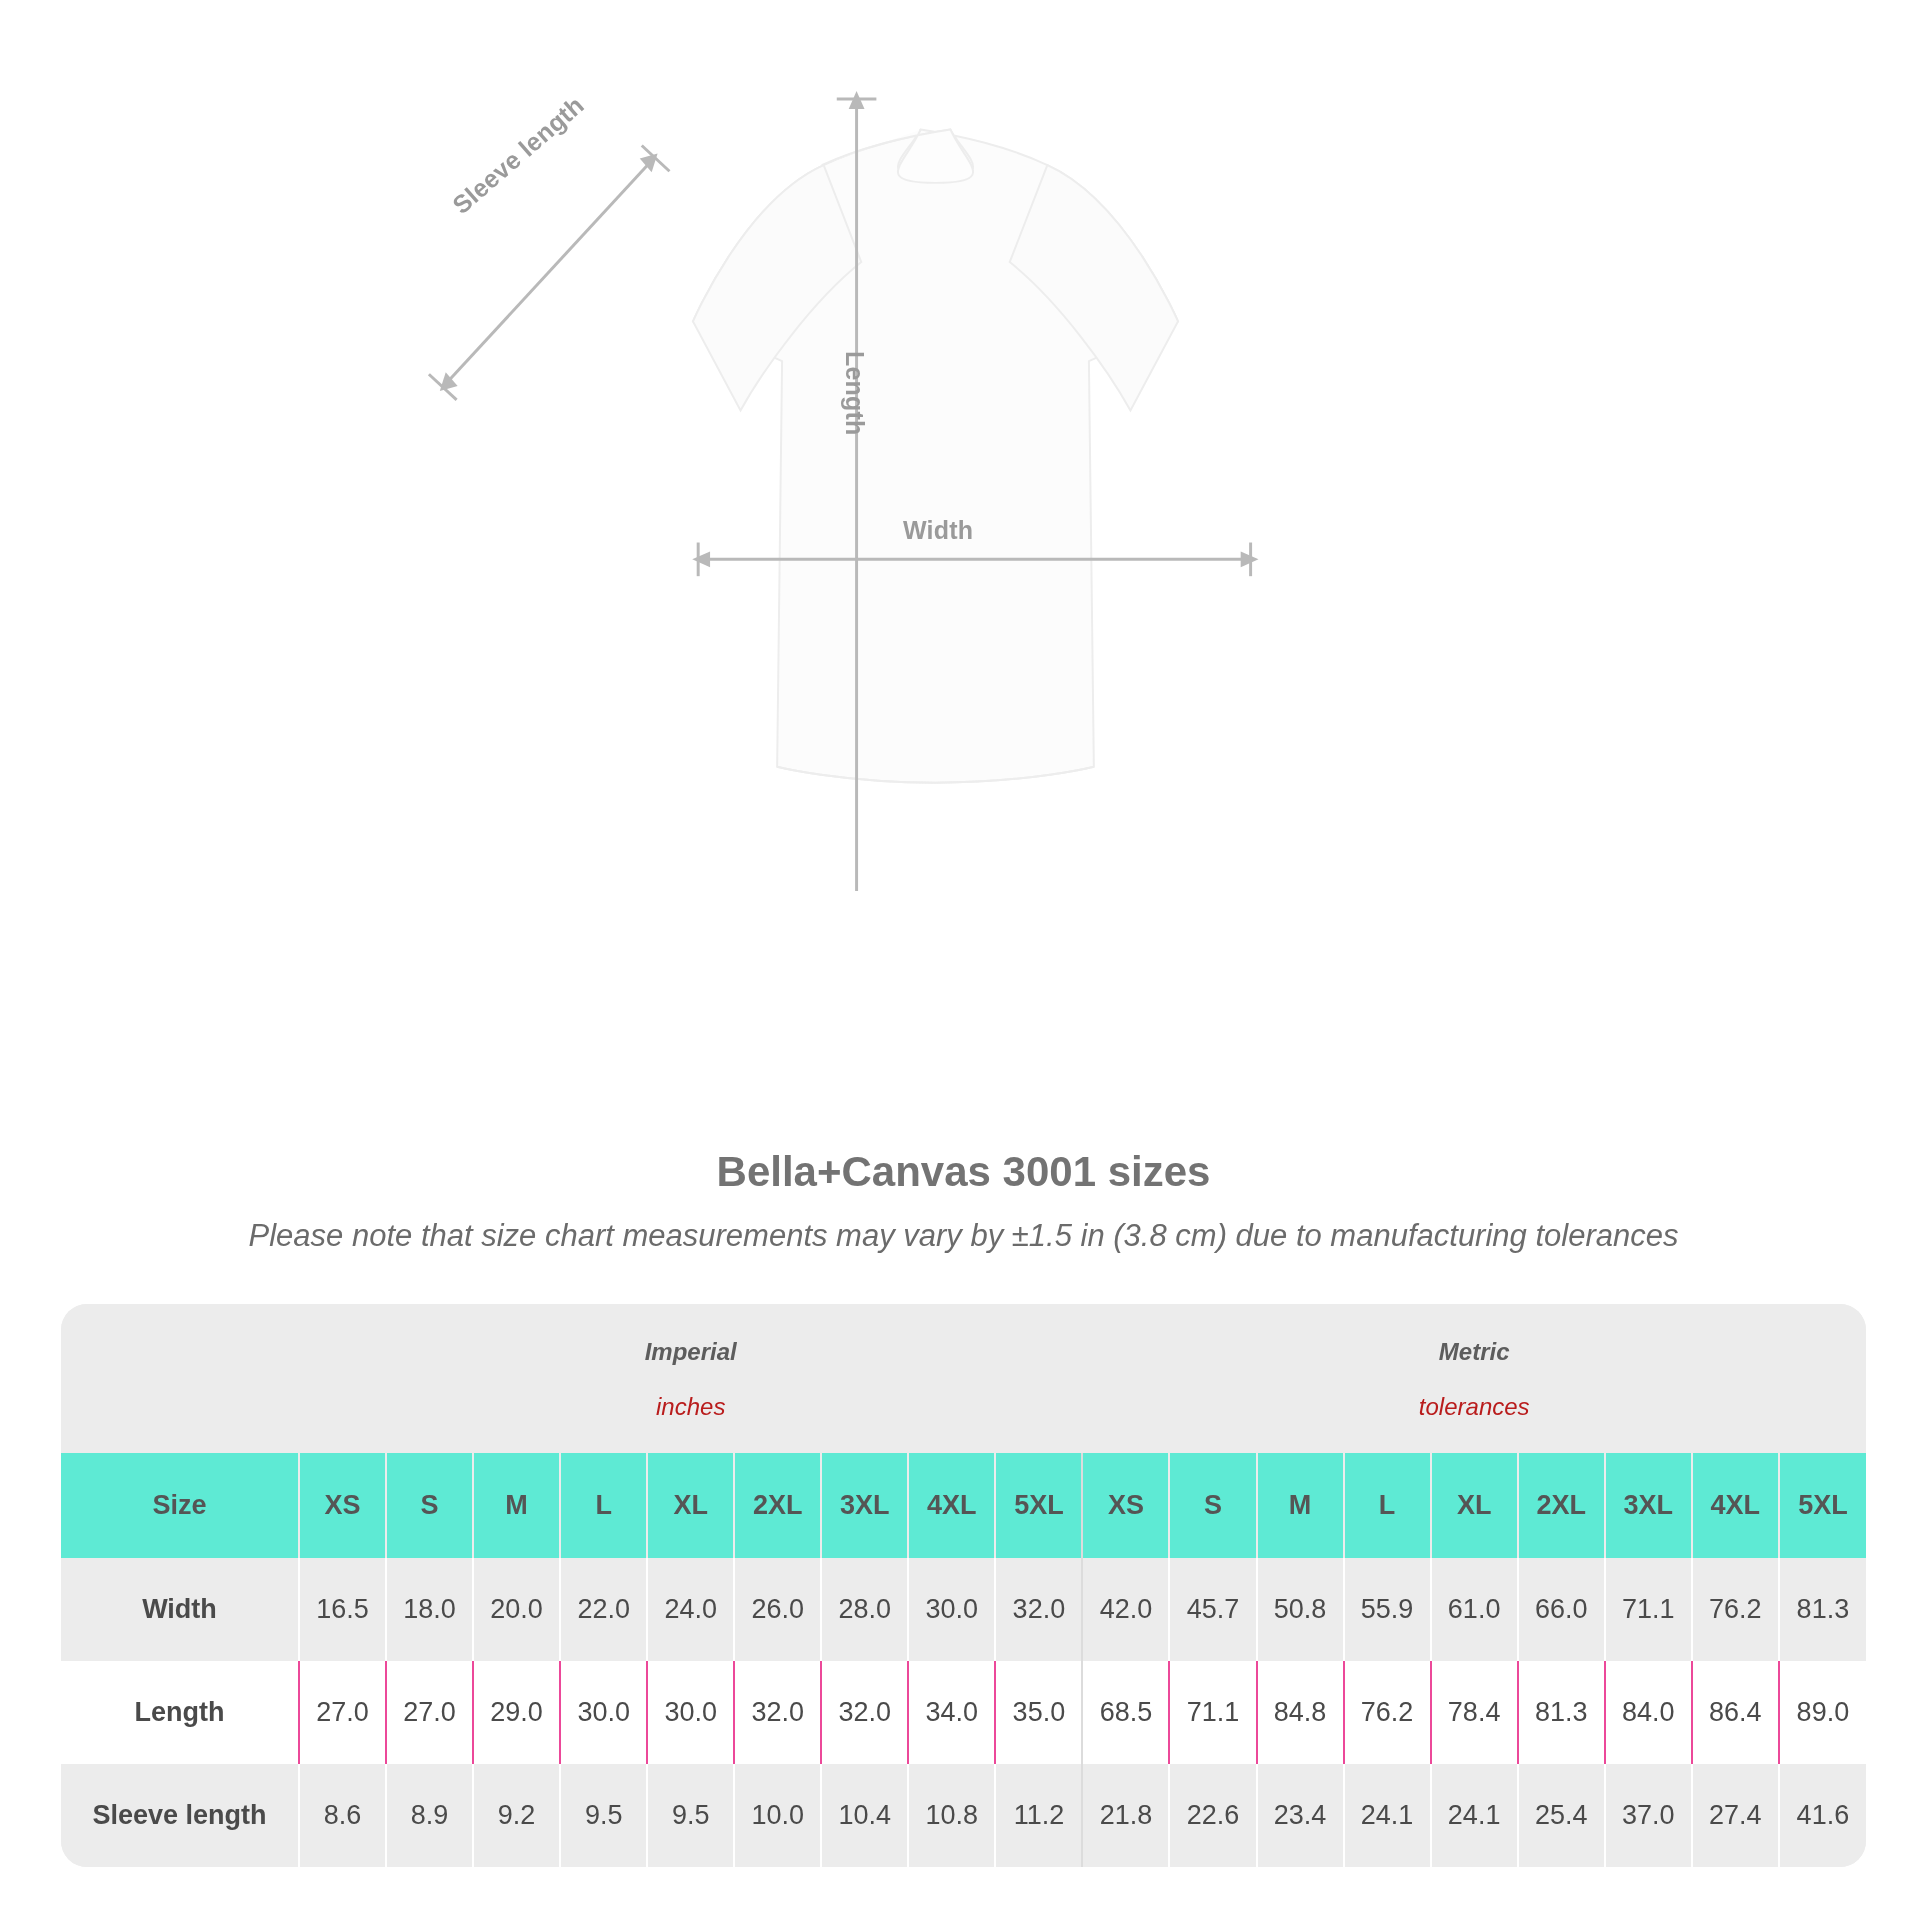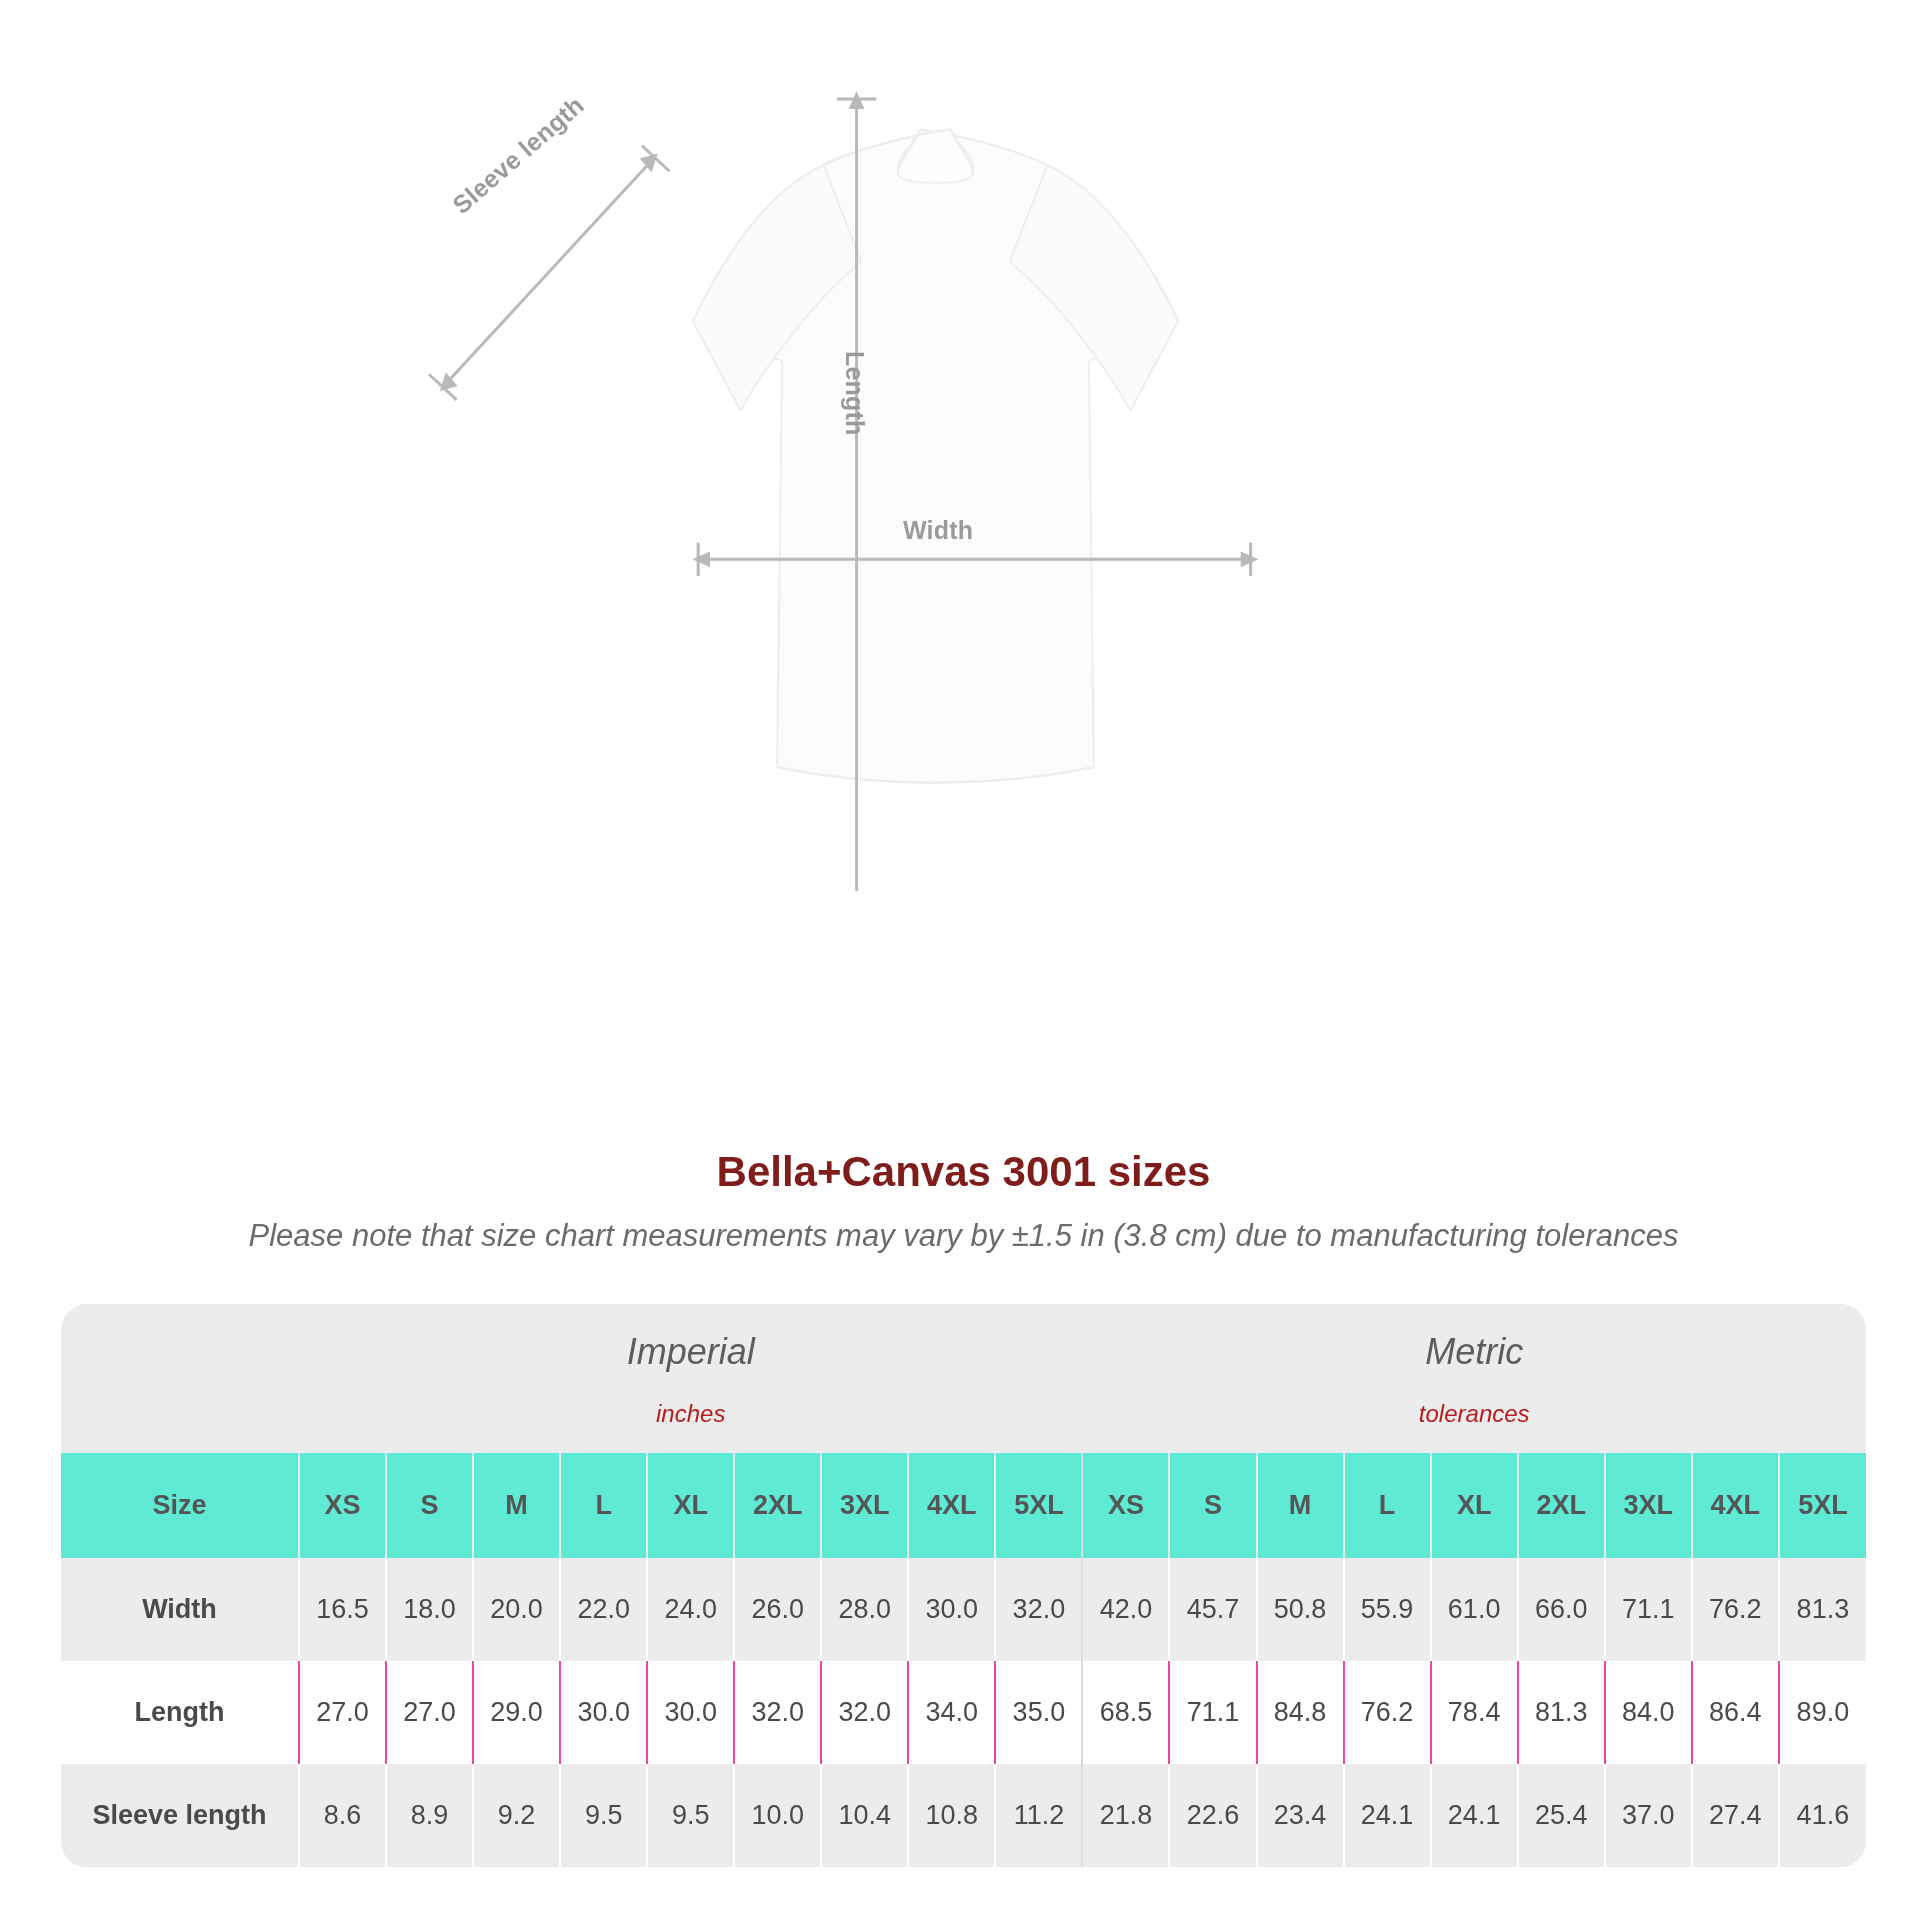--- a/index.html
+++ b/index.html
@@ -58,21 +58,21 @@
   }
 
   
   .title-block {
     text-align: center;
     margin-top: 257px;
   }
   .chart-title {
     font-size: 42px;
     font-weight: bold;
-    color: #7f1d1d;
+    color: #737373;
     margin: 0;
   }
   .chart-note {
     font-size: 31px;
     font-style: italic;
     color: #6b6b6b;
     margin: 22px 0 0 0;
   }
 
   
@@ -93,22 +93,22 @@
     font-size: 27px;
     color: #4a4a4a;
     padding: 0;
   }
   .unit-head {
     height: 149px;
     background: #ececec;
     border: none;
   }
   .unit-head .u-sys {
-    font-size: 36px;
-    font-weight: normal;
+    font-size: 24px;
+    font-weight: bold;
     font-style: italic;
     color: #5d5d5d;
     line-height: 1.25;
   }
   .unit-head .u-unit {
     font-size: 24px;
     font-style: italic;
     color: #b91c1c;
     margin-top: 26px;
   }

